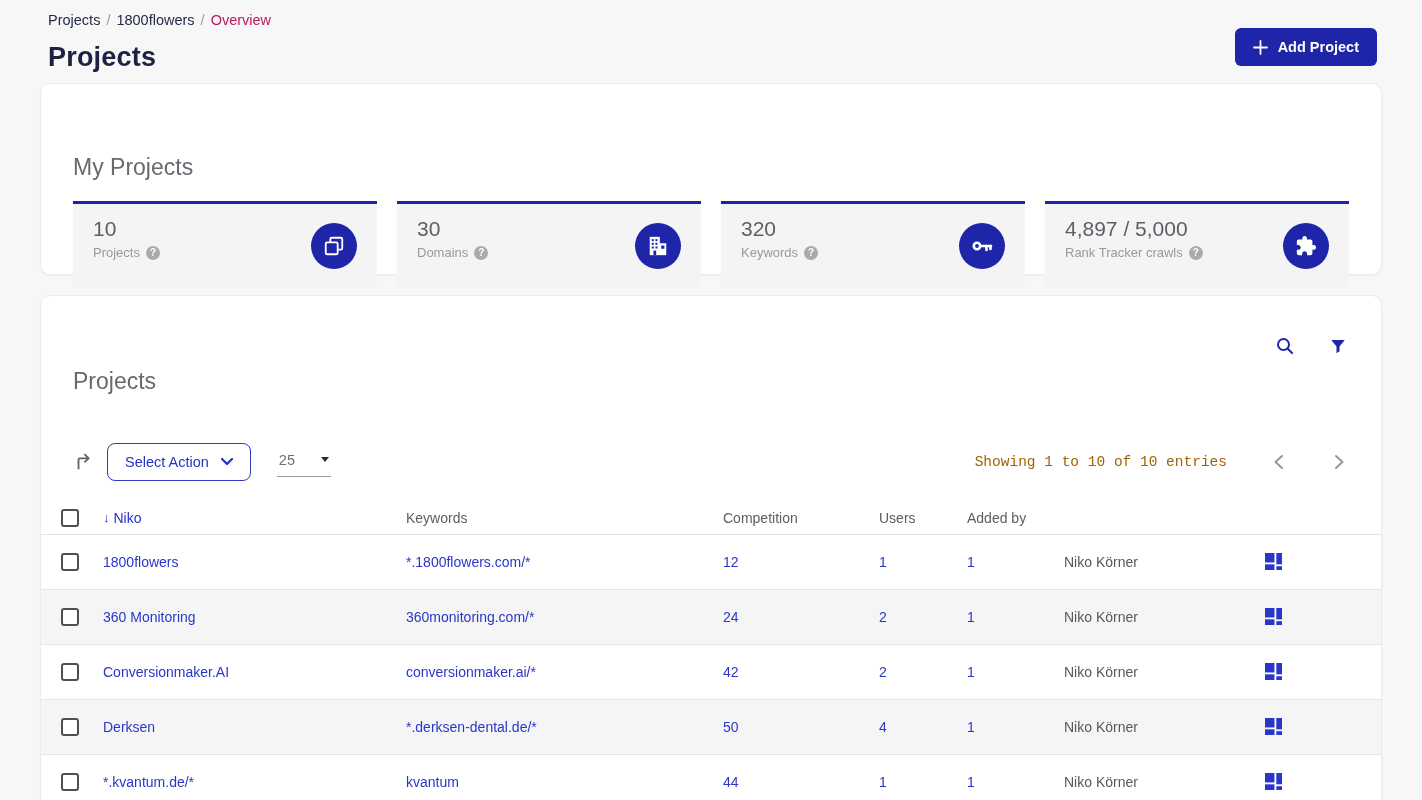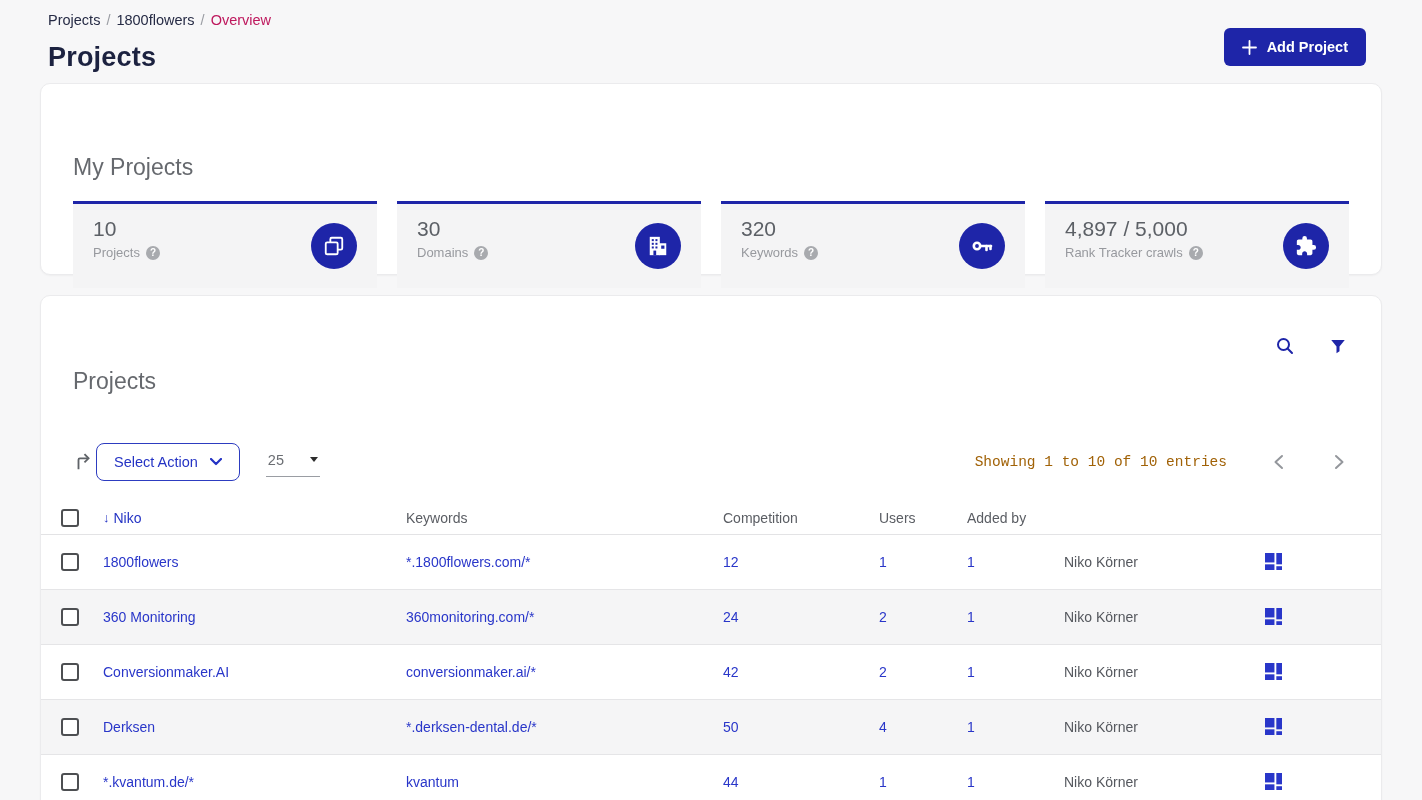--- a/index.html
+++ b/index.html
@@ -16,21 +16,21 @@
   .page-head { padding: 12px 8px 0; position: relative; }
   .breadcrumb { font-size: 14.5px; color: #8a8d93; }
   .breadcrumb .crumb-link { color: #262b45; cursor: pointer; }
   .breadcrumb .sep { margin: 0 6px; color: #9a9da3; }
   .breadcrumb .crumb-current { color: #be185d; }
   h1.page-title {
     margin-top: 14px;
     font-size: 27px; font-weight: 700; color: #1c2240; letter-spacing: .2px;
   }
   .add-project-btn {
-    position: absolute; right: 16px; top: 28px;
+    position: absolute; right: 5px; top: 28px;
     height: 38px; padding: 0 18px;
     background: #1e25a8; color: #fff;
     border: none; border-radius: 6px;
     font-size: 14.5px; font-weight: 600; font-family: inherit;
     display: inline-flex; align-items: center; gap: 10px;
     cursor: pointer;
   }
 
   
   .card {
@@ -78,21 +78,21 @@
   .panel-head { padding: 0 32px; display: flex; align-items: flex-start; }
   .panel-tools { margin-left: auto; display: flex; align-items: center; gap: 30px; padding-top: 8px; }
   .icon-btn { background: none; border: none; cursor: pointer; padding: 2px; line-height: 0; }
 
   .controls-row {
     margin-top: 48px; padding: 0 32px;
     display: flex; align-items: center;
   }
   .export-btn { background: none; border: none; cursor: pointer; line-height: 0; padding: 0; }
   .select-action-btn {
-    margin-left: 1px;
+    margin-left: 12px;
     height: 38px; padding: 0 17px;
     background: #fff; border: 1.5px solid #2d3cc0; border-radius: 8px;
     color: #2433c4; font-size: 14.5px; font-weight: 500; font-family: inherit;
     display: inline-flex; align-items: center; gap: 12px;
     cursor: pointer;
   }
   .page-size-select {
     margin-left: 26px;
     width: 54px; height: 30px;
     border-bottom: 1px solid #9a9da3;

